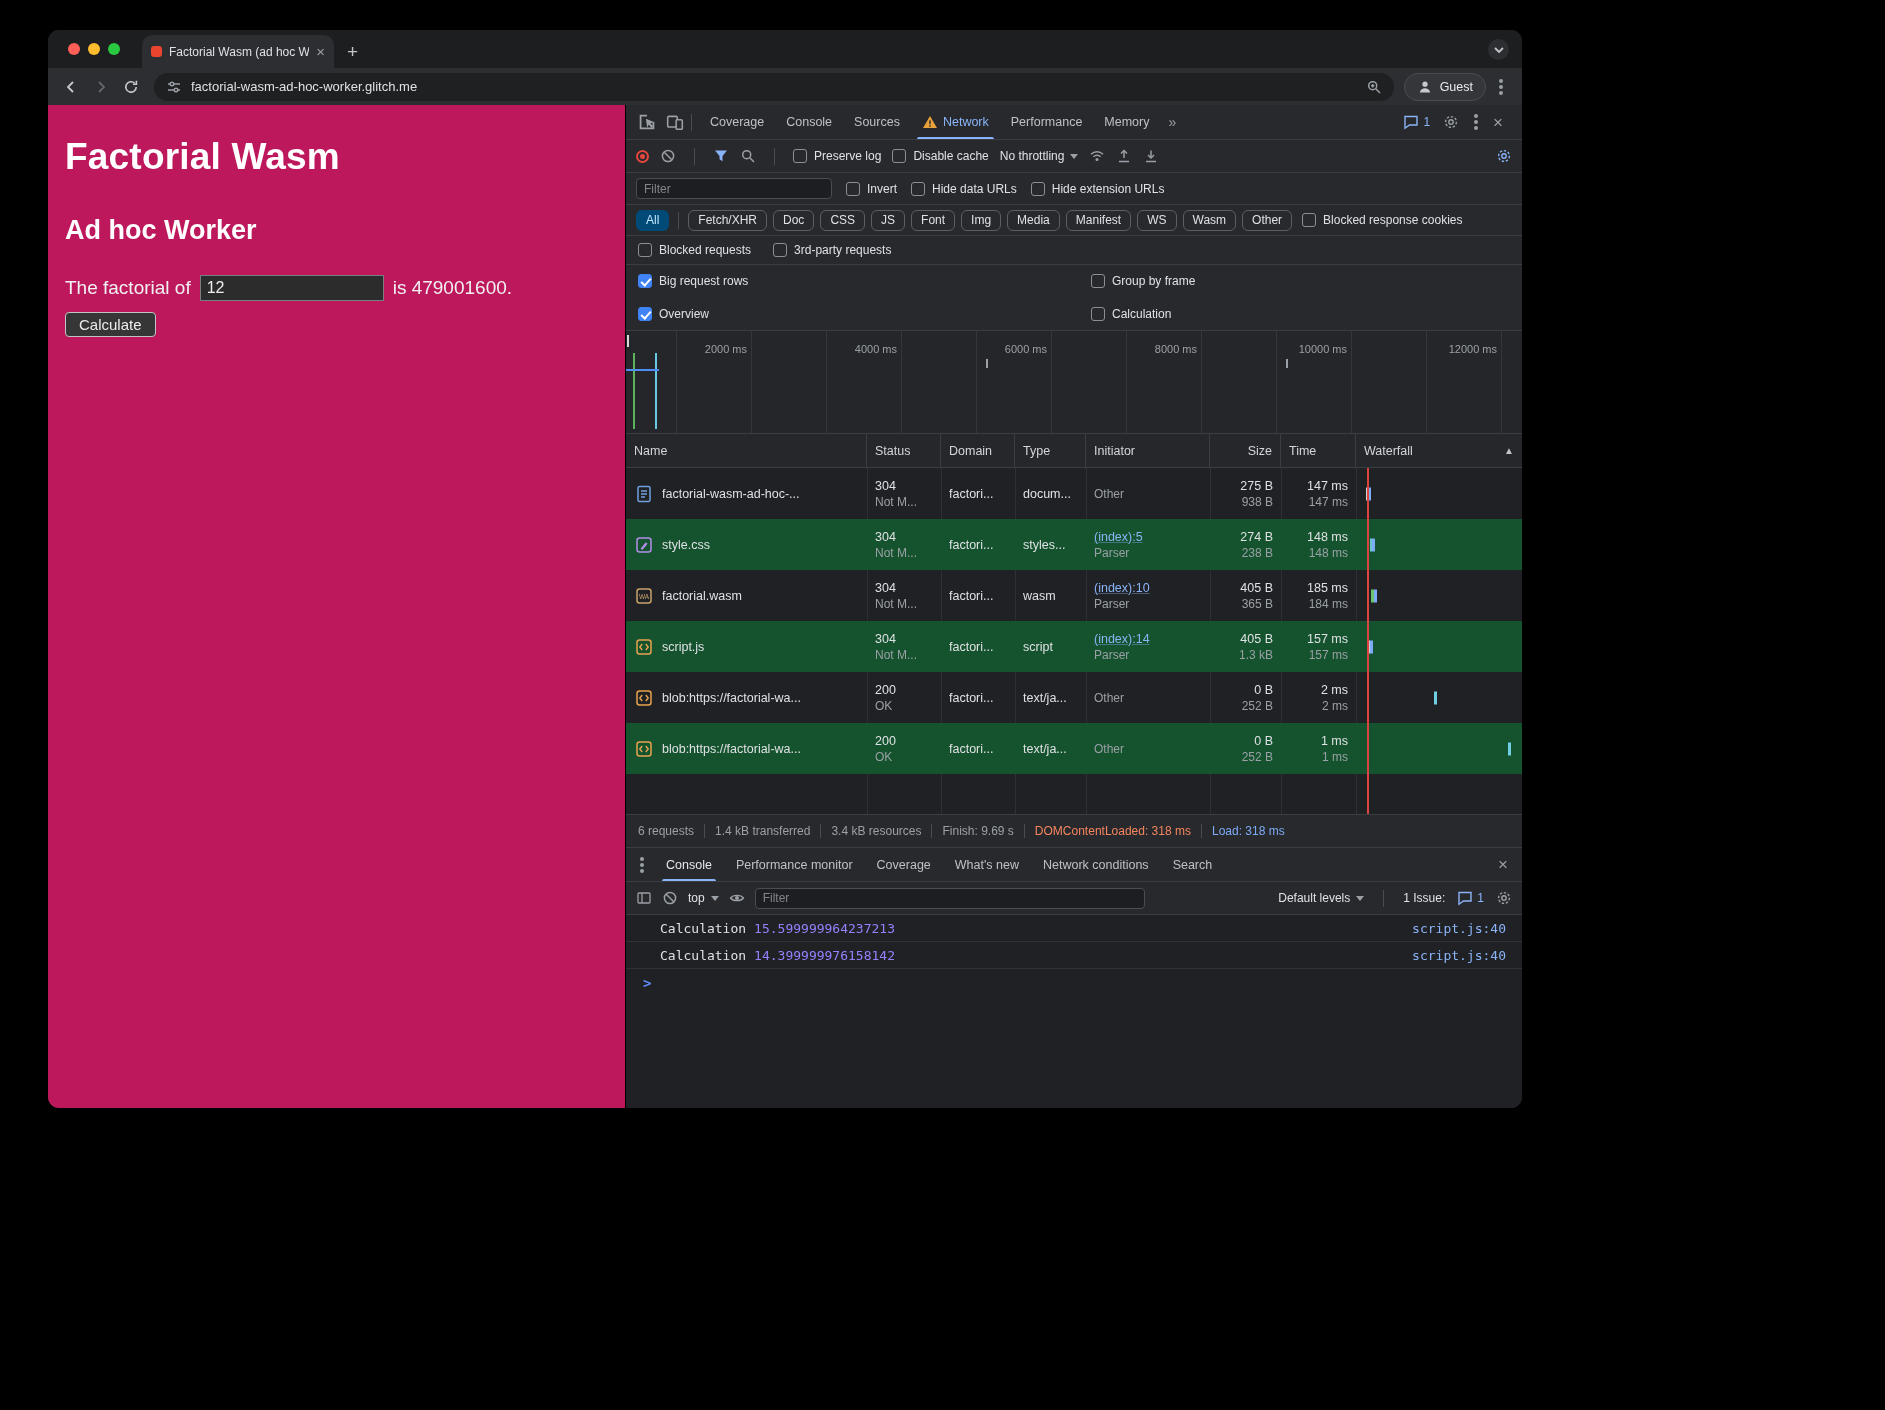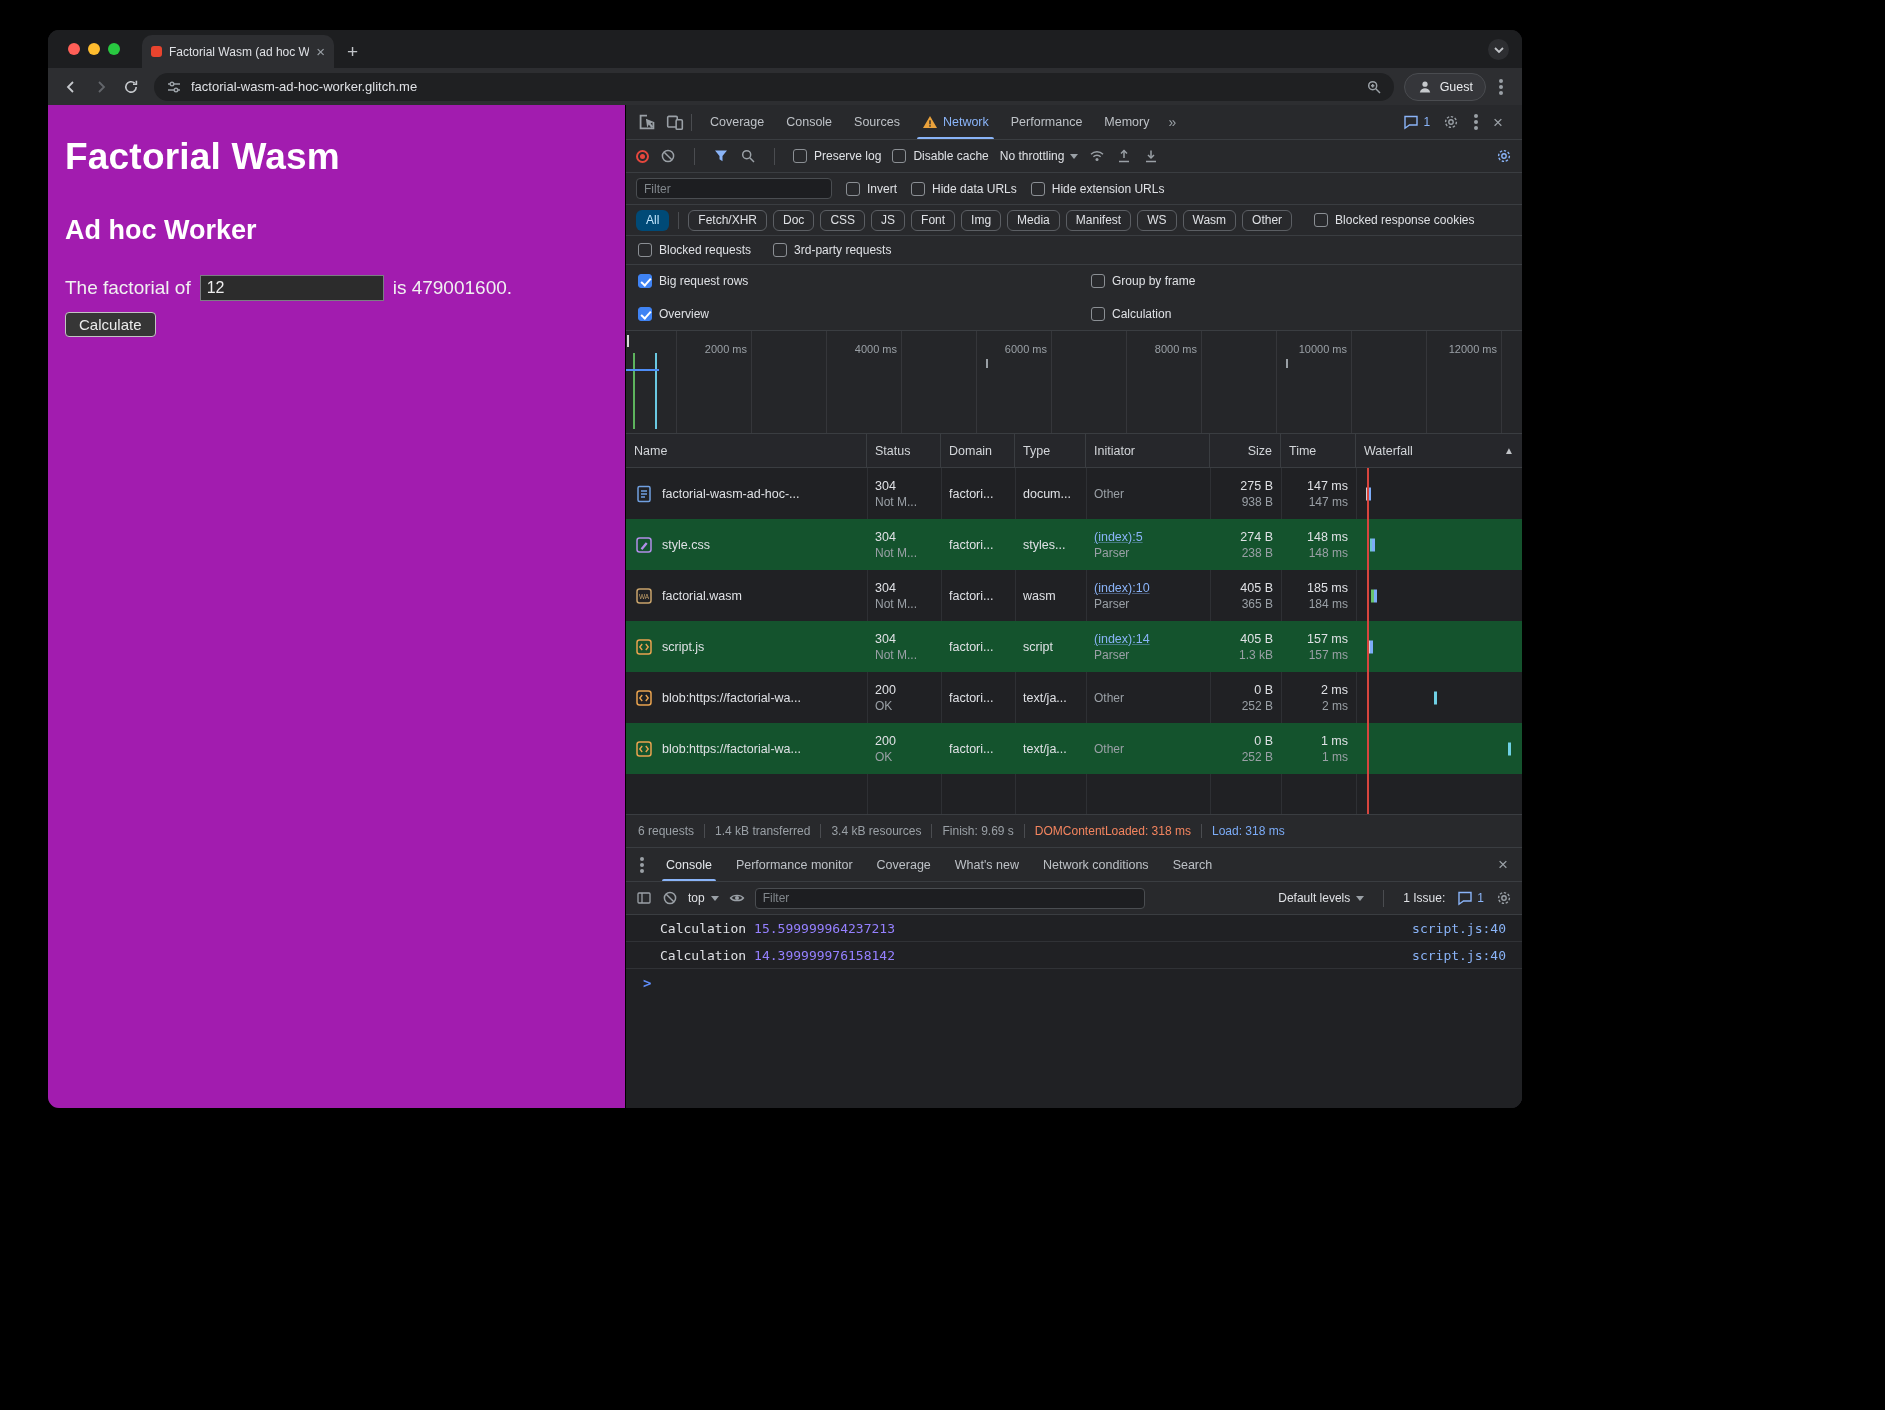--- a/index.html
+++ b/index.html
@@ -30,21 +30,21 @@
            gap:9px;padding:0 12px;margin:0 6px}
   .url{font-size:13px;color:#dfe1e5;white-space:nowrap}
   .obspace{flex:1}
   .guest{height:28px;border-radius:14px;background:#35363a;border:1px solid #4a4c50;display:flex;
          align-items:center;gap:7px;padding:0 12px;color:#e8eaed;font-size:12.5px}
   .kebab{position:relative;width:4px;height:4px;border-radius:50%;background:#9aa0a6;
          box-shadow:0 -6px 0 #9aa0a6,0 6px 0 #9aa0a6;margin:0 9px}
 
   
   .content{flex:1;display:flex;min-height:0}
-  .page{width:577px;background:#a21caf;color:#fff;padding-left:17px;flex:0 0 auto}
+  .page{width:577px;background:#be185d;color:#fff;padding-left:17px;flex:0 0 auto}
   .page h1{font-size:37px;font-weight:bold;padding-top:31px;letter-spacing:.2px}
   .page h2{font-size:27px;font-weight:bold;margin-top:37px}
   .factline{margin-top:29px;font-size:19px;display:flex;align-items:center;gap:9px;color:#f1f1f1}
   .factinput{width:184px;height:26px;background:#2c2c2c;border:1px solid #7b7e82;color:#eee;
              font-size:16px;padding:0 6px;font-family:"Liberation Sans",sans-serif}
   .calc{margin-top:11px;background:#363636;color:#ececec;border:1px solid #c3c3c3;border-radius:4px;
         font-size:15px;padding:3px 13px;font-family:"Liberation Sans",sans-serif}
 
   
   .devtools{flex:1;background:#202124;display:flex;flex-direction:column;min-width:0;border-left:1px solid #000;font-size:12px;color:#dfe1e5}
@@ -370,21 +370,21 @@
           <span class="chip">Doc</span>
           <span class="chip">CSS</span>
           <span class="chip">JS</span>
           <span class="chip">Font</span>
           <span class="chip">Img</span>
           <span class="chip">Media</span>
           <span class="chip">Manifest</span>
           <span class="chip">WS</span>
           <span class="chip">Wasm</span>
           <span class="chip">Other</span>
-          <span class="cbwrap" style="margin-left:16px">
+          <span class="cbwrap" style="margin-left:4px">
             <span class="cb"></span>
             <span class="cblabel">Blocked response cookies</span>
           </span>
         </div>
 
         <div class="dtrow dt-blockedrow">
           <span class="cbwrap">
             <span class="cb"></span>
             <span class="cblabel">Blocked requests</span>
           </span>

